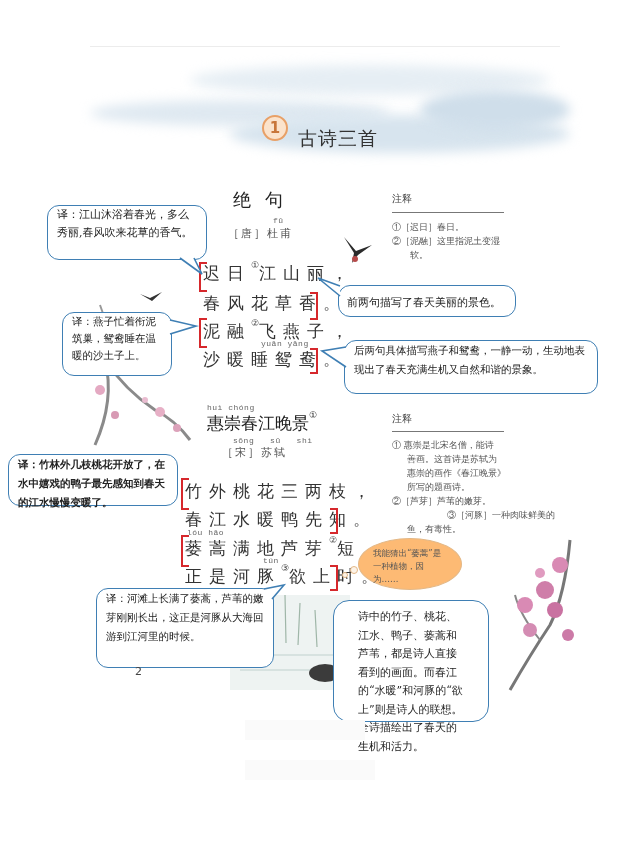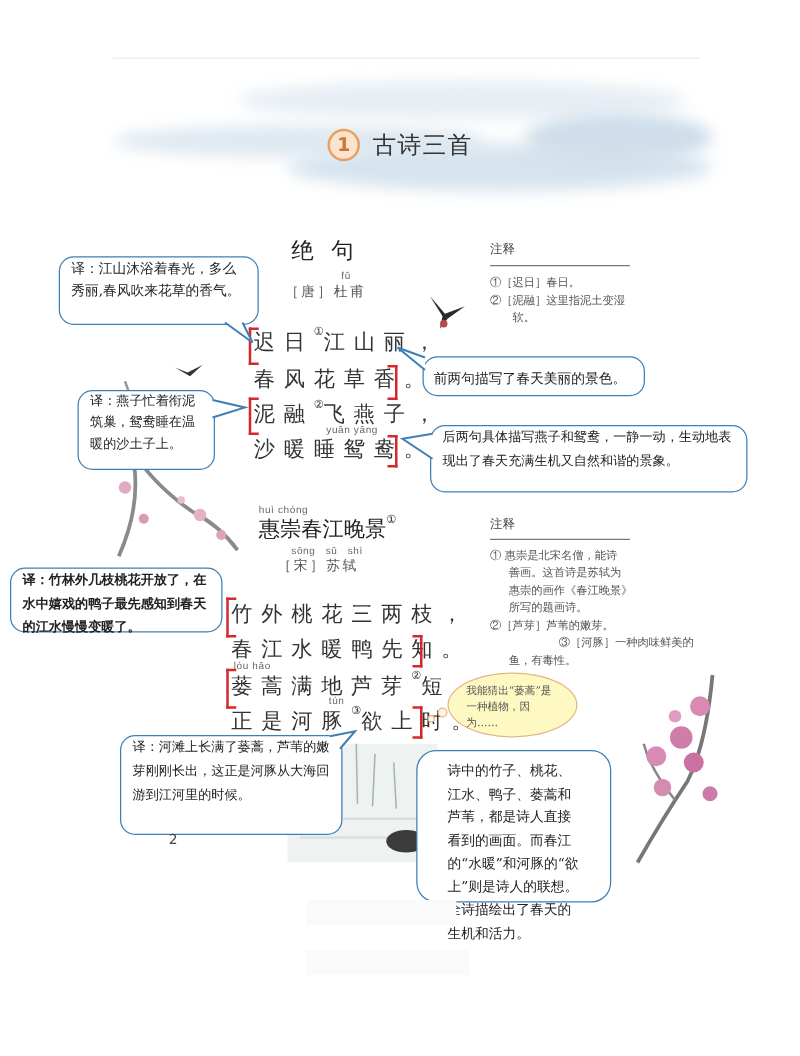--- a/index.html
+++ b/index.html
@@ -5,34 +5,34 @@
   html, body { margin:0; padding:0; }
   body { width:640px; height:845px; background:#ffffff; position:relative; overflow:hidden;
          font-family:"DejaVu Serif", "Liberation Serif", serif; color:#222; }
   .abs { position:absolute; }
   .topline { left:90px; top:46px; width:470px; height:1px; background:#ececec; }
   .wash { border-radius:50%; filter:blur(6px); }
   .title-wrap { left:262px; top:103px; display:flex; align-items:center; gap:10px; }
   .num-circle { width:22px; height:22px; border-radius:50%; border:2px solid #e8a067; background:#fbe3cc;
                 color:#c8763a; font-size:15px; font-weight:bold; display:flex; align-items:center; justify-content:center;
                 font-family:"DejaVu Sans", sans-serif; }
-  .lesson-title { font-size:19px; color:#333; letter-spacing:1px; }
+  .lesson-title { font-size:19px; color:#333; letter-spacing:1px;margin-top:23px; }
   .poem-title { font-size:18px; color:#222; letter-spacing:14px;text-align:center; }
   .author { font-size:11px; color:#555; letter-spacing:2px; }
-  .pinyin { font-size:8px; color:#666; font-family:Liberation Sans, sans-serif; letter-spacing:0.5px; }
+  .pinyin { font-size:8px; color:#666; font-family:Liberation Mono, monospace; letter-spacing:0.5px; }
   .line { font-size:17px; letter-spacing:7px; color:#333; white-space:nowrap; }
   .sup { font-size:9px; vertical-align:top; letter-spacing:0; position:relative; top:-2px; }
   .bracket-l { width:6px; border:2px solid #d6282c; border-right:none; }
   .bracket-r { width:6px; border:2px solid #d6282c; border-left:none; }
   .notes-head { font-size:10px; color:#444; }
   .notes-rule { height:1px; background:#777; }
   .note { font-size:9px; color:#555; line-height:14px; }
   .bubble { border:1.6px solid #3f7fb4; border-radius:12px; background:#fff; font-size:11px; line-height:18px; color:#222;
             padding:0 9px; box-sizing:border-box; }
-  .think { border:1.3px solid #e3b887; background:#fef9c3; border-radius:50%; font-size:8.5px; line-height:13px; color:#555;
+  .think { border:1.3px solid #e3b887; background:#fdba74; border-radius:50%; font-size:8.5px; line-height:13px; color:#555;
            padding:8px 14px; box-sizing:border-box; }
   .page-num { font-size:11px; color:#444; font-family:"DejaVu Sans", sans-serif; }
   svg { overflow:visible; }
 </style>
 </head>
 <body>
 
 <div class="abs topline"></div>
 
 <div class="abs" style="left:90px;top:60px;width:480px;height:100px;">

